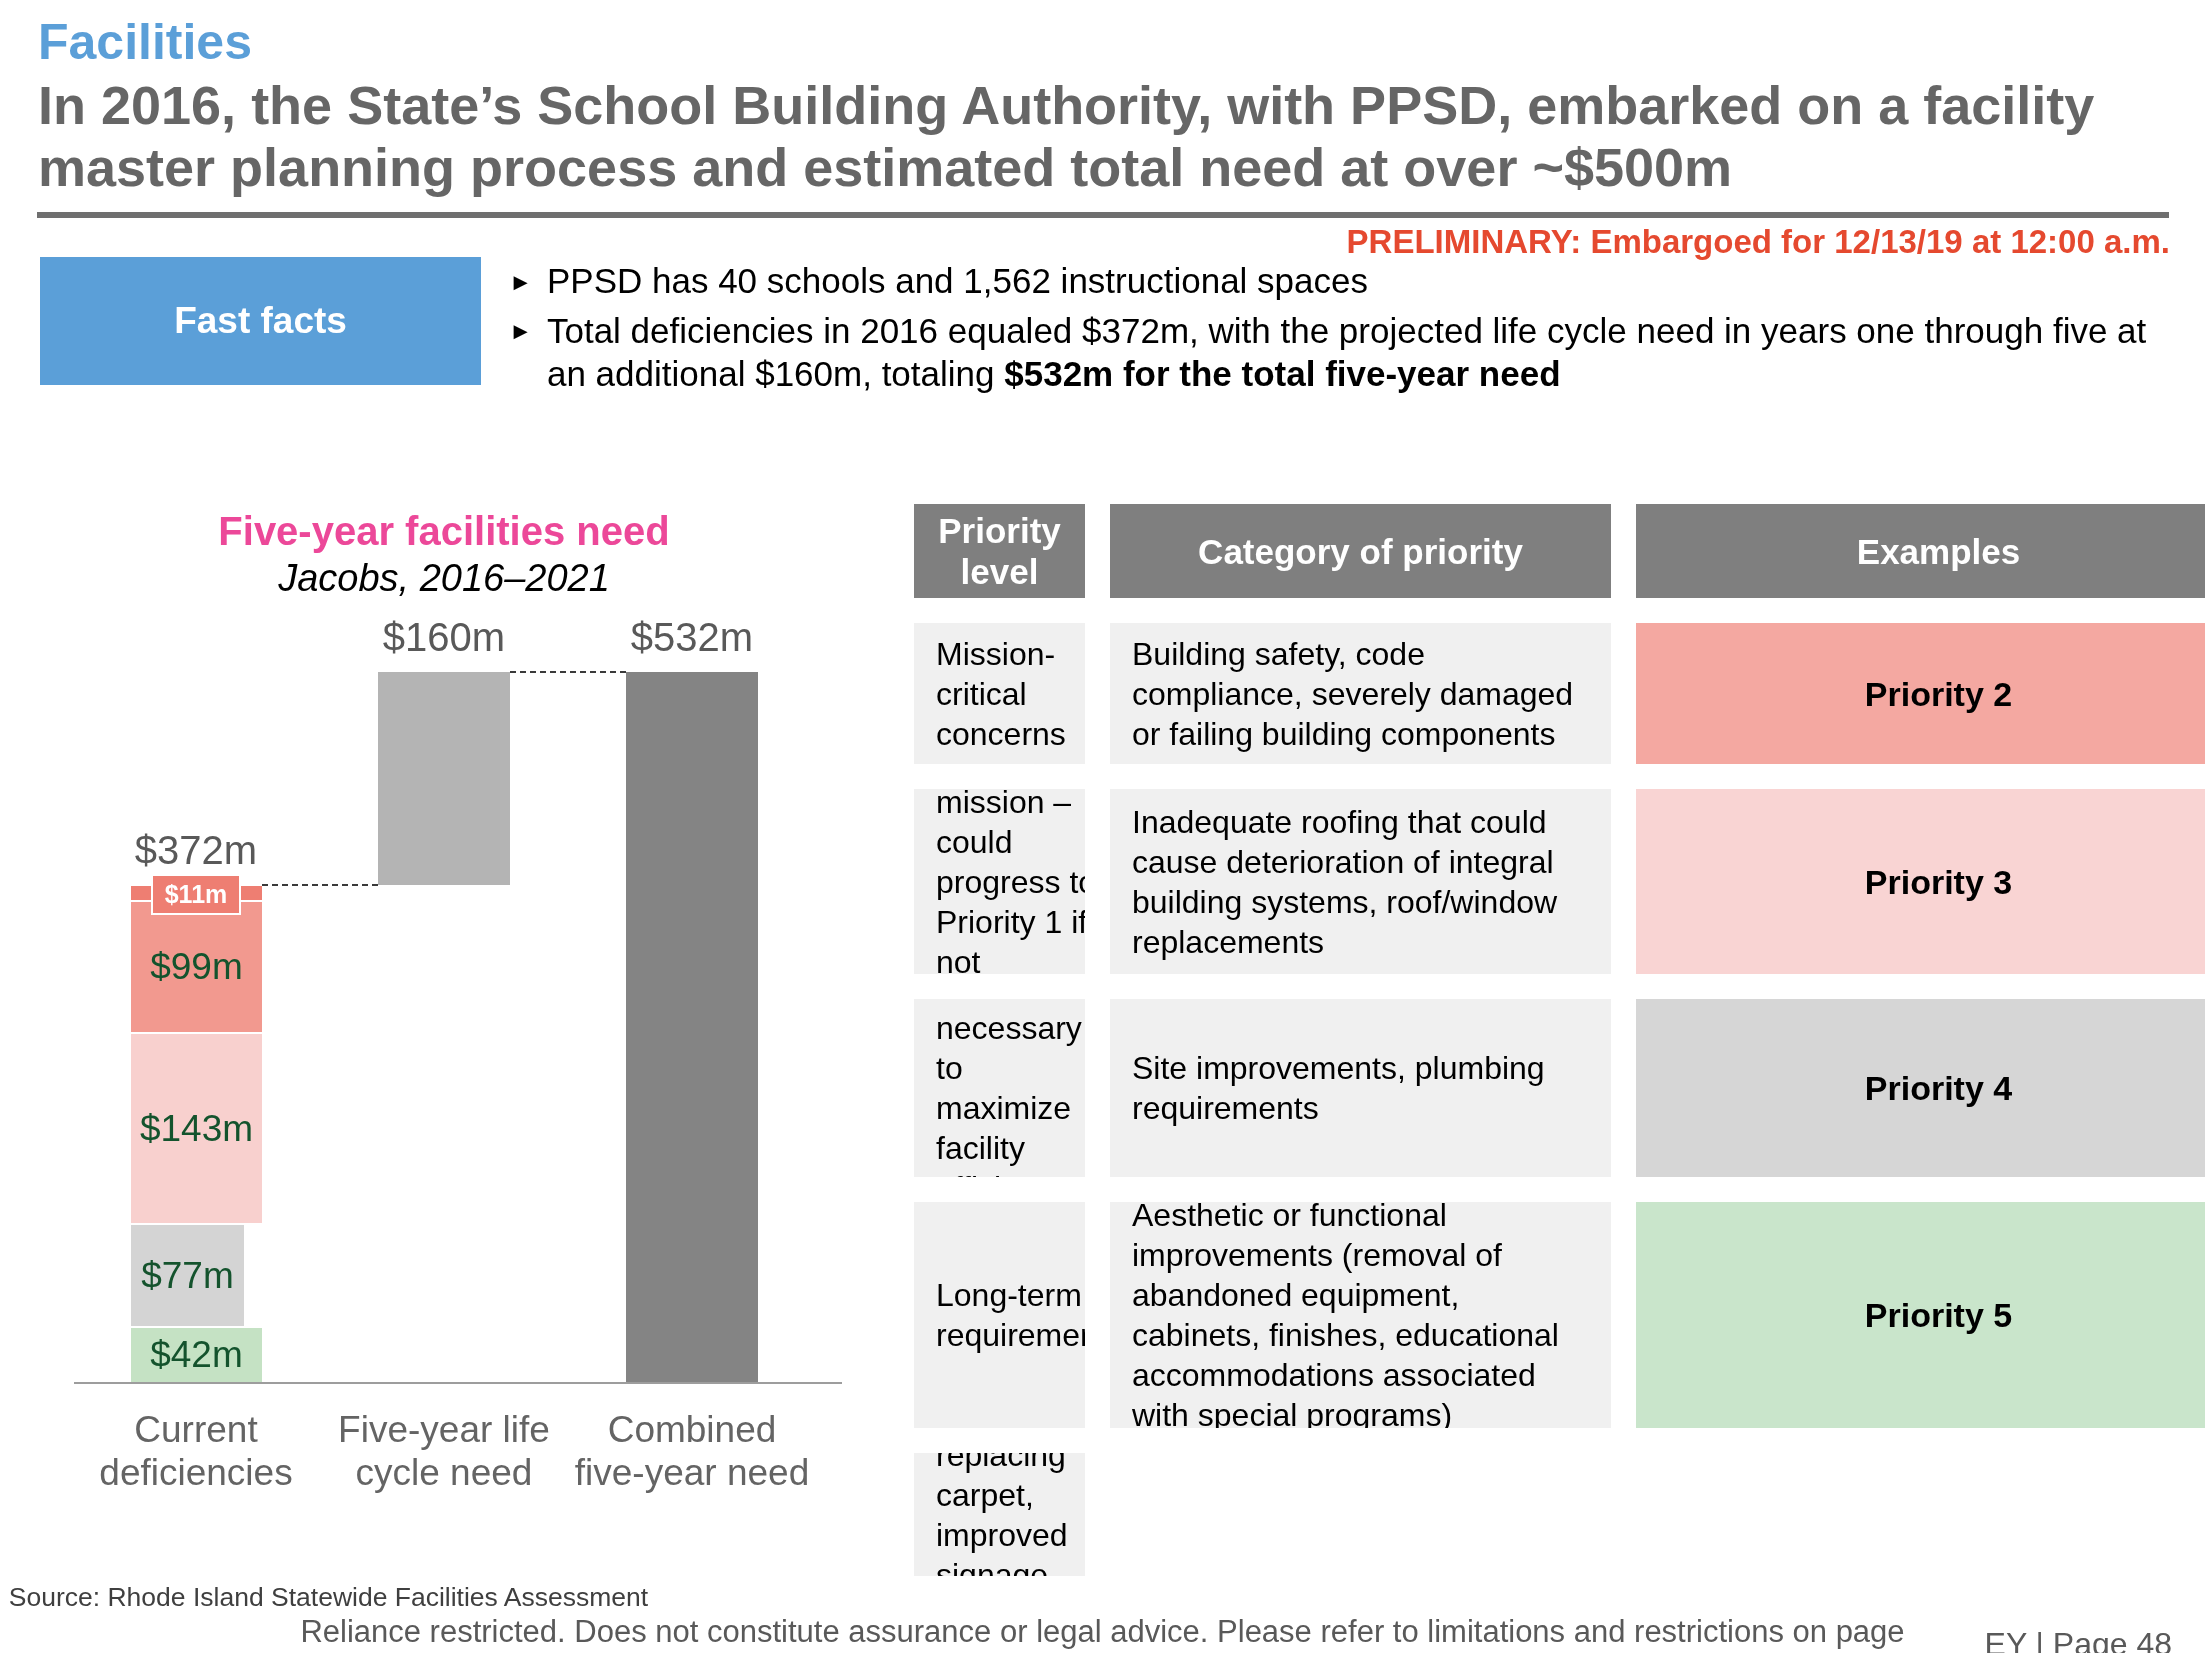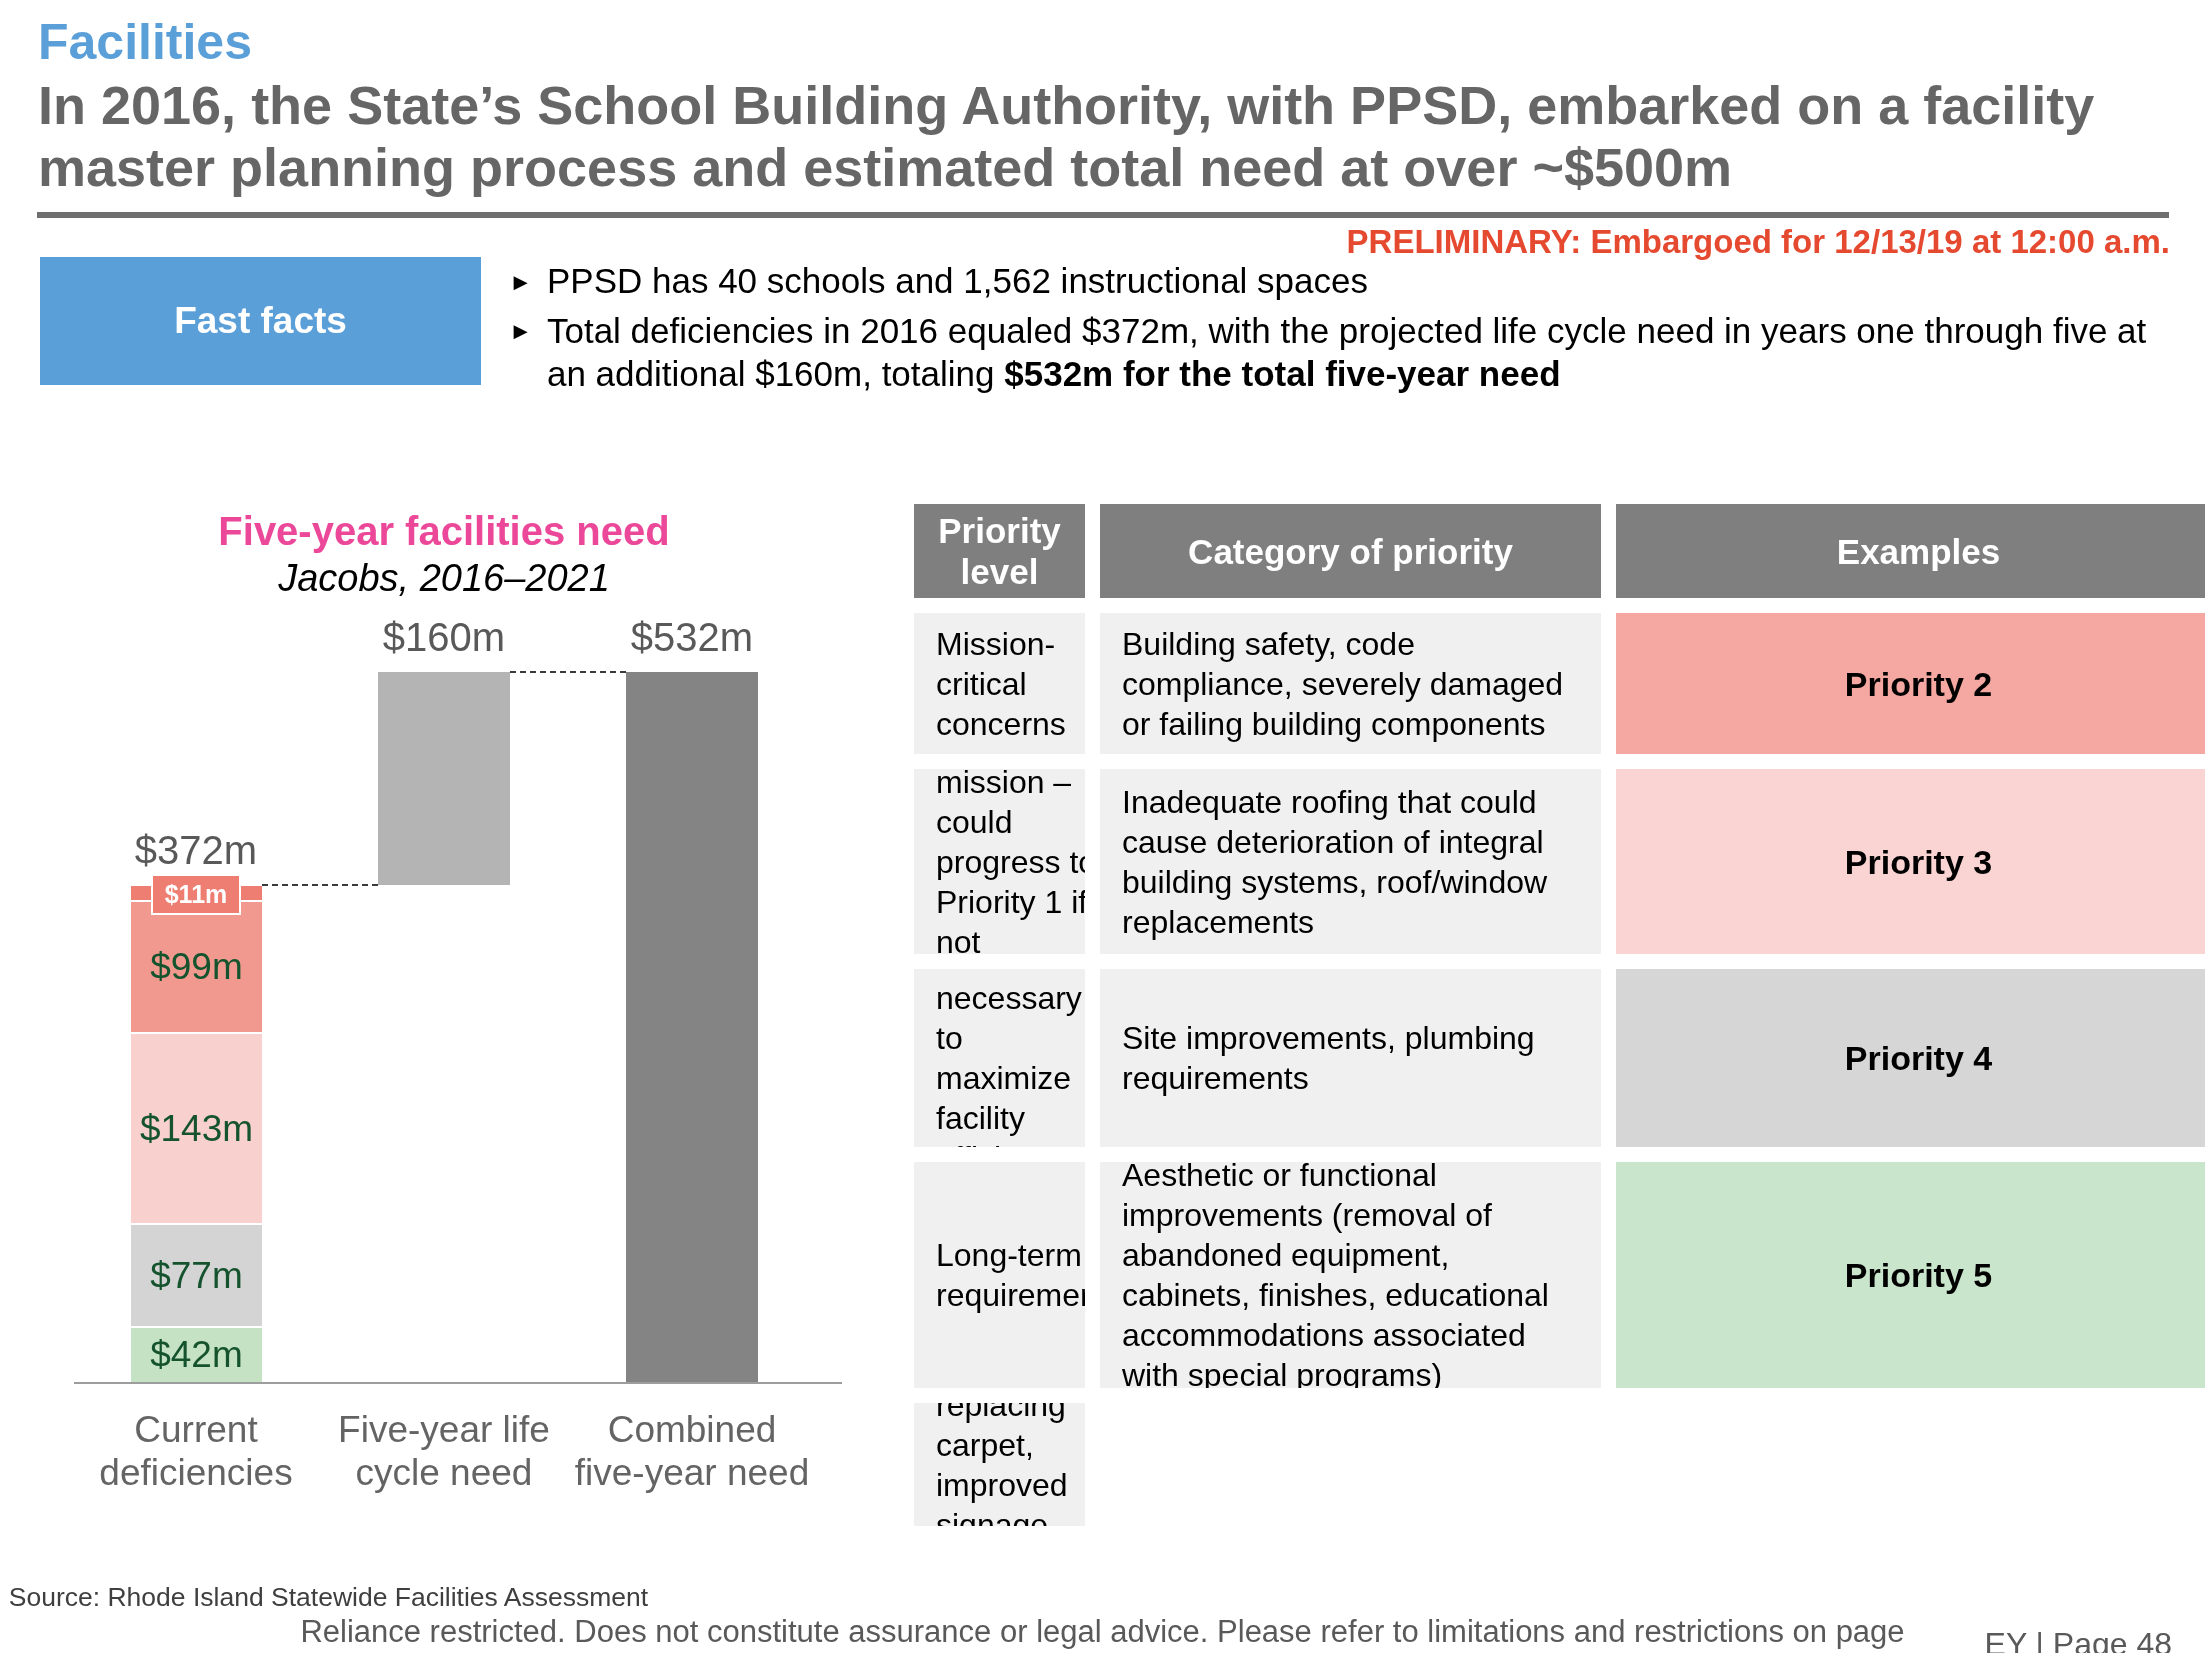--- a/index.html
+++ b/index.html
@@ -35,21 +35,21 @@
   .callout { position: absolute; transform: translateX(-50%); border: 2.9px solid #ffffff;
     color: #ffffff; font-weight: bold; font-size: 25px; display: flex; align-items: center; justify-content: center; z-index: 5; }
   .connector { position: absolute; border-top: 2.2px dashed #3a3a3a; height: 0; }
   .axis-line { position: absolute; background: #9d9d9d; }
   .cat-label { position: absolute; transform: translateX(-50%); width: 345px; text-align: center;
     color: #646464; font-size: 37px; line-height: 43px; white-space: pre-line; }
 
   
   #priority-table { position: absolute; left: 914px; top: 504px; width: 1024px;
     display: grid; grid-template-columns: 171px 501px 605px;
-    grid-template-rows: 94px 141px 185px 178px 226px 123px; gap: 15px; }
+    grid-template-rows: 94px 141px 185px 178px 226px 123px; gap: 25px; }
   .th { background: #7f7f7f; color: #ffffff; font-weight: bold; font-size: 35px; line-height: 41px;
     display: flex; align-items: center; justify-content: center; text-align: center; padding: 5.9px; }
   .td-level { color: #000; font-weight: bold; font-size: 34px; line-height: 40px;
     display: flex; align-items: center; justify-content: center; text-align: center; padding: 5.9px 20.6px; }
   .td-body { background: #f0f0f0; color: #000; font-size: 32px; line-height: 40px;
     display: flex; align-items: center; padding: 10.3px 22px; overflow: hidden; }
 
   
   .footer-source { position: absolute; left: 8.8px; top: 1582px; font-size: 26.5px; color: #3f3f3f; }
   .footer-disclaimer { position: absolute; left: 294px; width: 1617px; top: 1614px; text-align: center; font-size: 31px; color: #595959; }
@@ -88,21 +88,21 @@
       <div class="axis-line" style="left: 74px; top: 1382px; width: 768px; height: 2.2px; background: rgb(157, 157, 157);"></div>
       <div class="total-label" style="left: 196px; top: 828px;">$372m</div>
       <div class="bar-seg" style="left: 131px; top: 886px; width: 131px; height: 14.7px; background: rgb(238, 126, 114);"></div>
       <div class="callout" style="left: 196px; top: 874px; width: 90px; height: 41px; background: rgb(238, 126, 114);">$11m</div>
       <div class="bar-seg" style="left: 131px; top: 900px; width: 131px; height: 132px; background: rgb(242, 153, 143); border-top: 2.2px solid rgb(255, 255, 255);">
         <div class="seg-label">$99m</div>
       </div>
       <div class="bar-seg" style="left: 131px; top: 1032px; width: 131px; height: 191px; background: rgb(248, 208, 206); border-top: 2.2px solid rgb(255, 255, 255);">
         <div class="seg-label">$143m</div>
       </div>
-      <div class="bar-seg" style="left: 131px; top: 1223px; width: 131px; height: 103px; background: rgb(212, 212, 212); border-top: 2.2px solid rgb(255, 255, 255);">
+      <div class="bar-seg" style="left: 131px; top: 1223px; width: 113px; height: 103px; background: rgb(212, 212, 212); border-top: 2.2px solid rgb(255, 255, 255);">
         <div class="seg-label">$77m</div>
       </div>
       <div class="bar-seg" style="left: 131px; top: 1326px; width: 131px; height: 56px; background: rgb(197, 226, 196); border-top: 2.2px solid rgb(255, 255, 255);">
         <div class="seg-label">$42m</div>
       </div>
       <div class="cat-label" style="left: 196px; top: 1408px;">Current
 deficiencies</div>
       <div class="bar-seg" style="left: 378px; top: 672px; width: 132px; height: 213px; background: rgb(180, 180, 180);"></div>
       <div class="total-label" style="left: 444px; top: 615px;">$160m</div>
       <div class="cat-label" style="left: 444px; top: 1408px;">Five-year life

